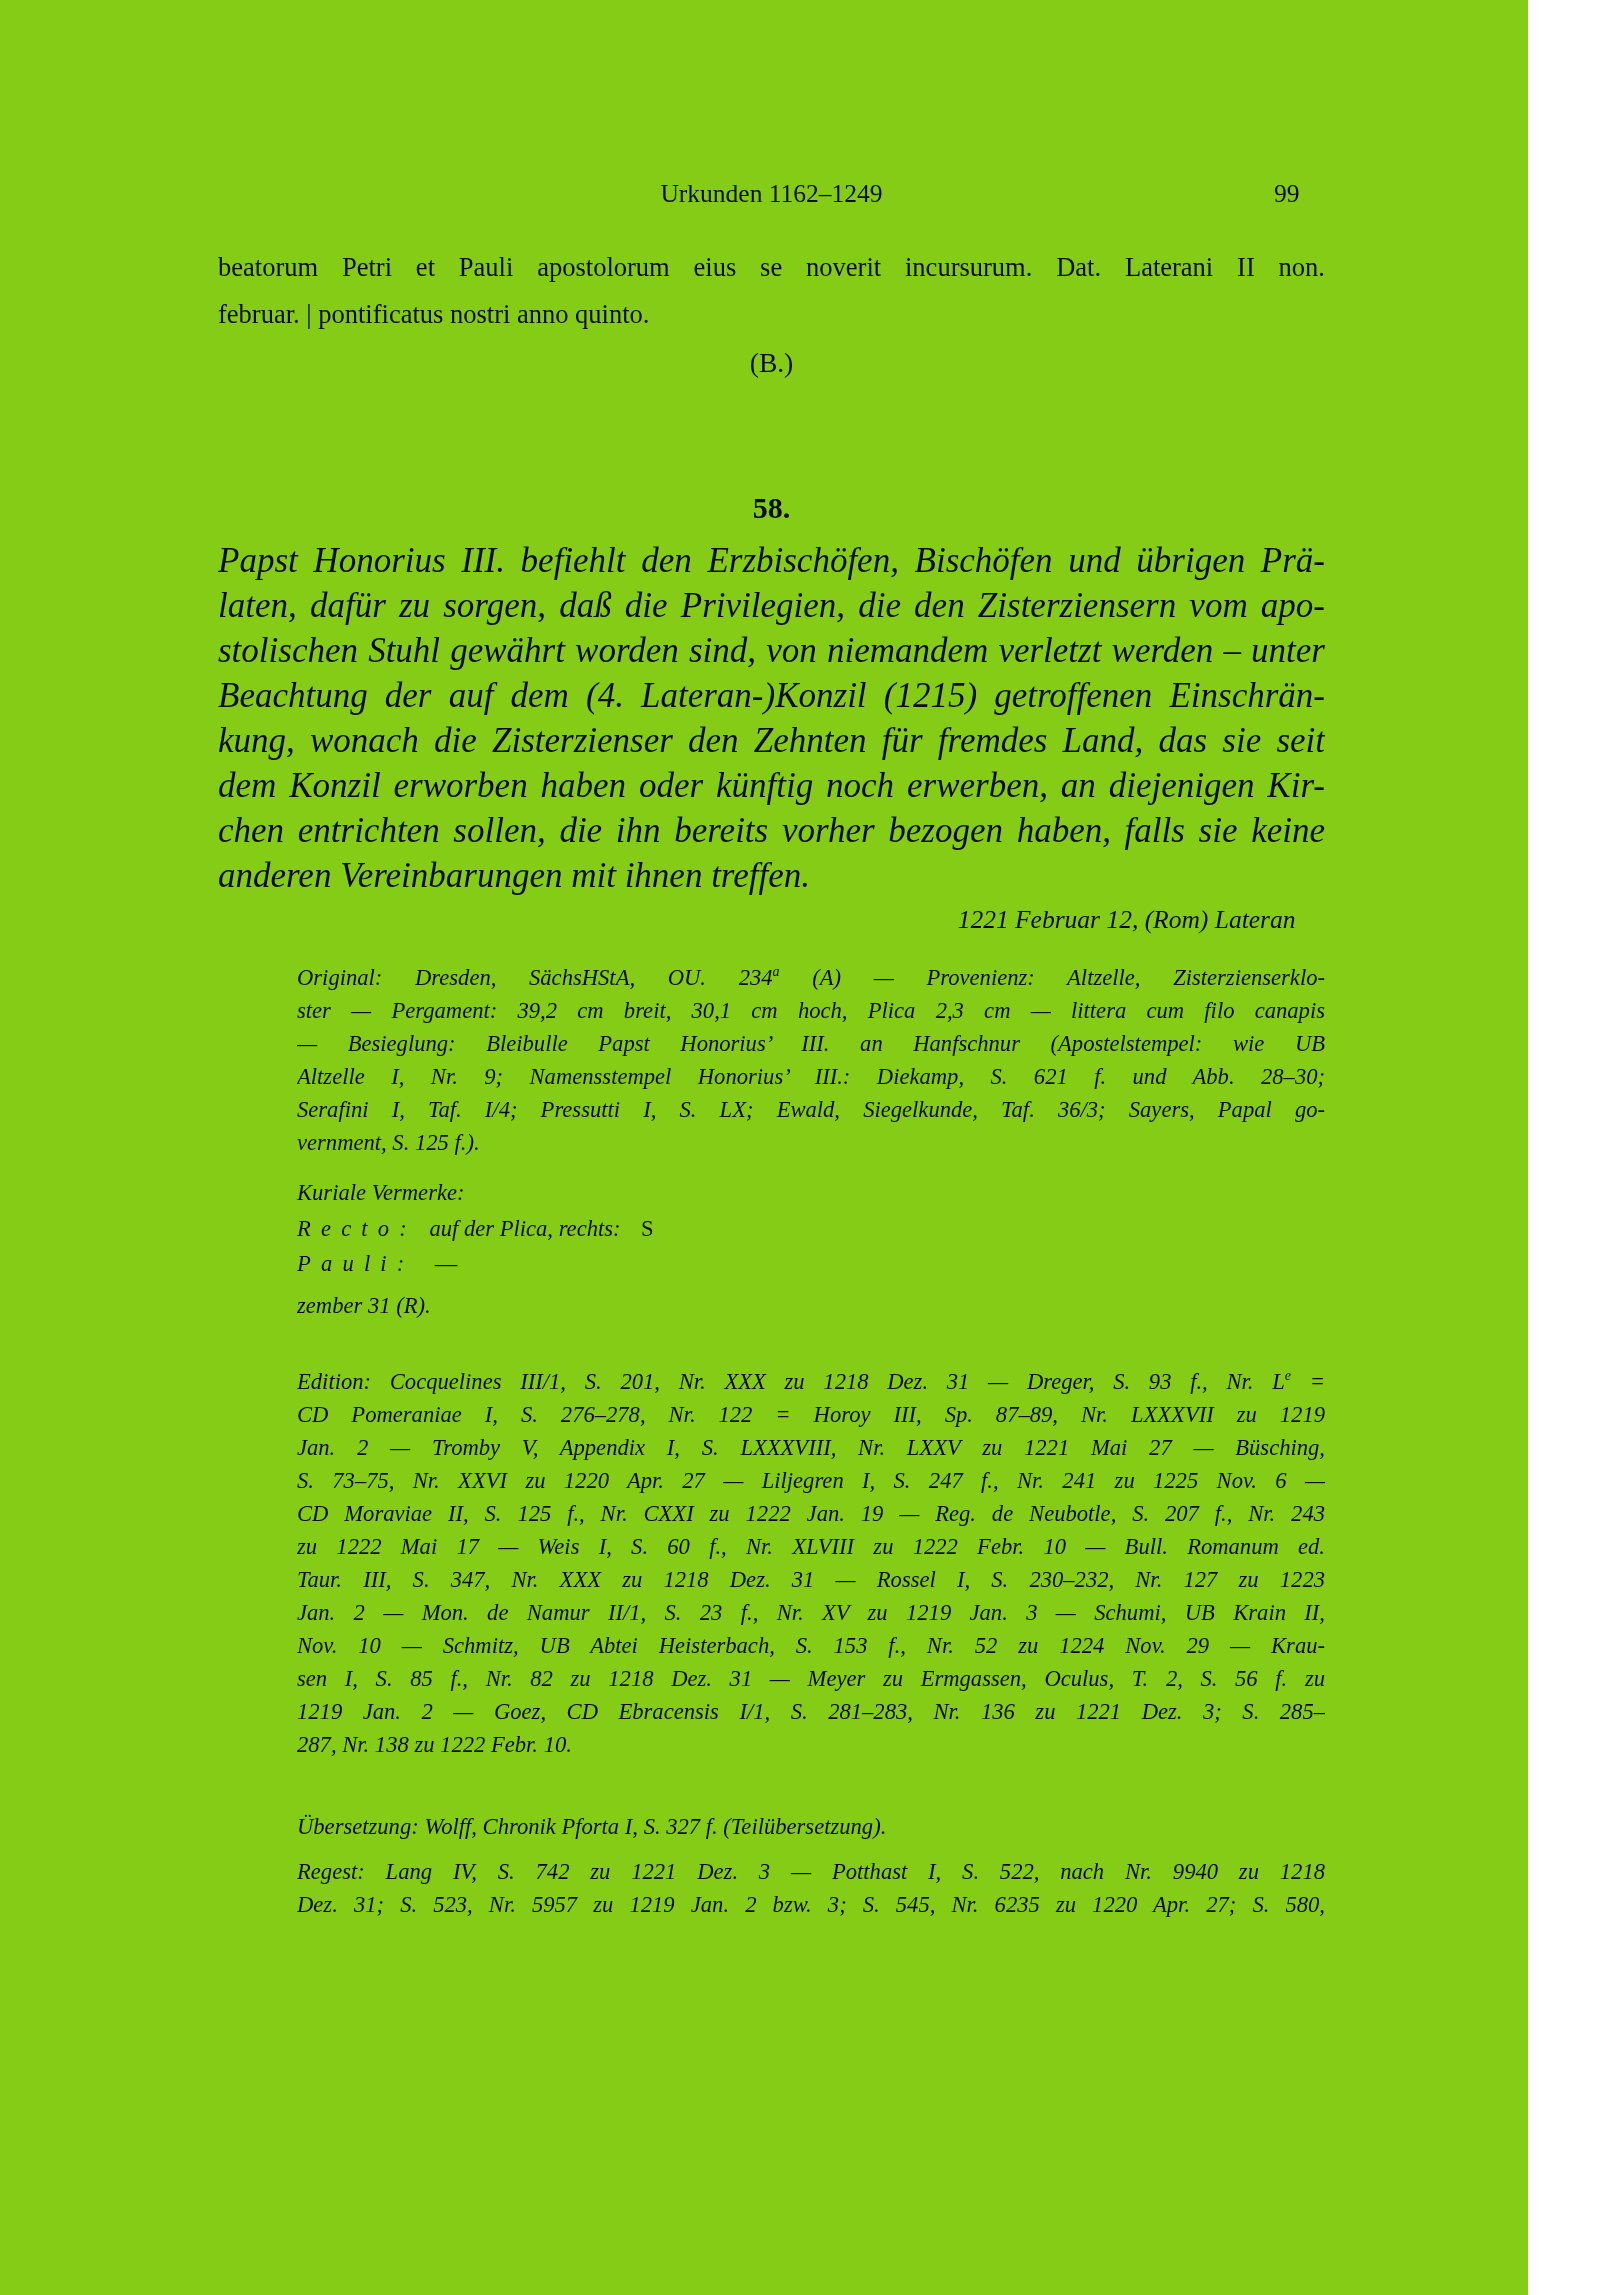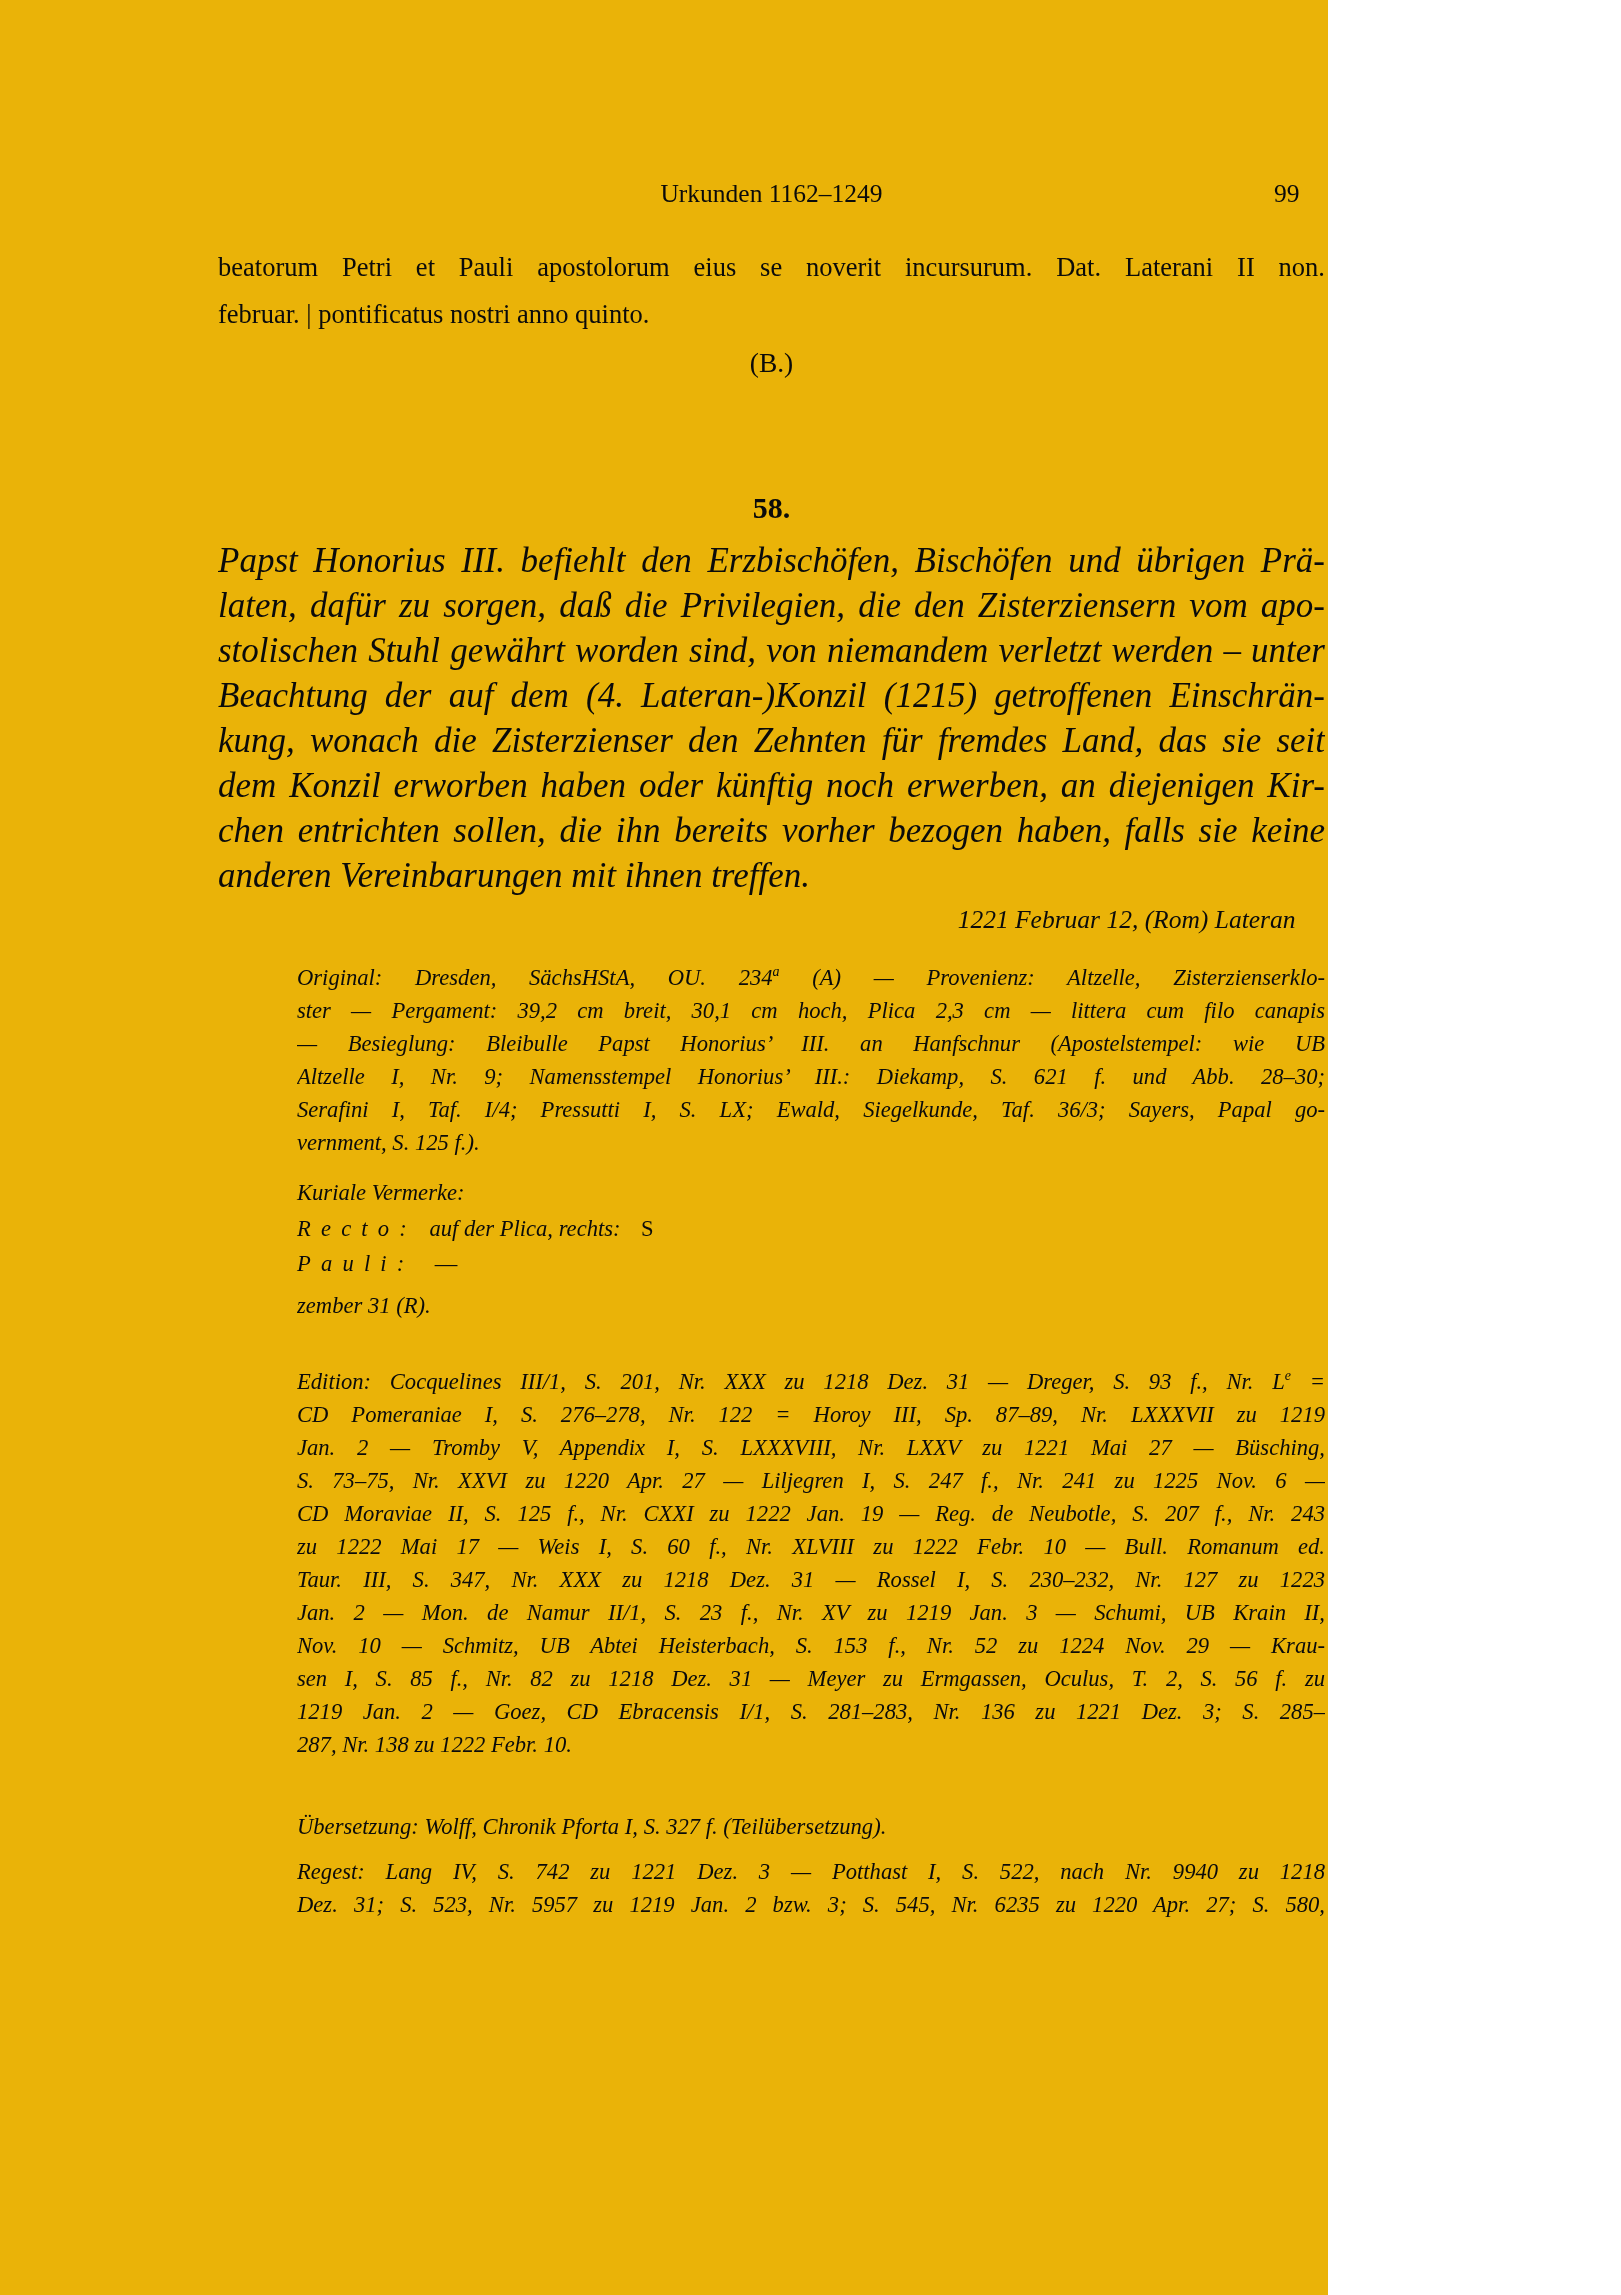--- a/index.html
+++ b/index.html
@@ -1,20 +1,20 @@
 <!DOCTYPE html>
 <html style="font-size:7.9px"><head>
 <meta charset="utf-8">
 <style>
   html,body{margin:0;padding:0;}
   body{background:#ffffff;}
   .page{
     position:relative;
-    width:1328px;height:2295px;
-    background:#eab308;
+    width:1528px;height:2295px;
+    background:#84cc16;
     color:#0b0b0b;
     font-family:"Liberation Serif","DejaVu Serif",serif;
     overflow:hidden;
   }
   .col{position:absolute;left:218px;width:1107px;}
   .apparatus{position:absolute;left:297px;width:1028px;font-style:italic;font-size:22.6px;}
   .line{height:33px;line-height:33px;overflow:hidden;}
   
   .j{text-align:justify;}
   .j::after{content:"";display:inline-block;width:100%;height:0;}

